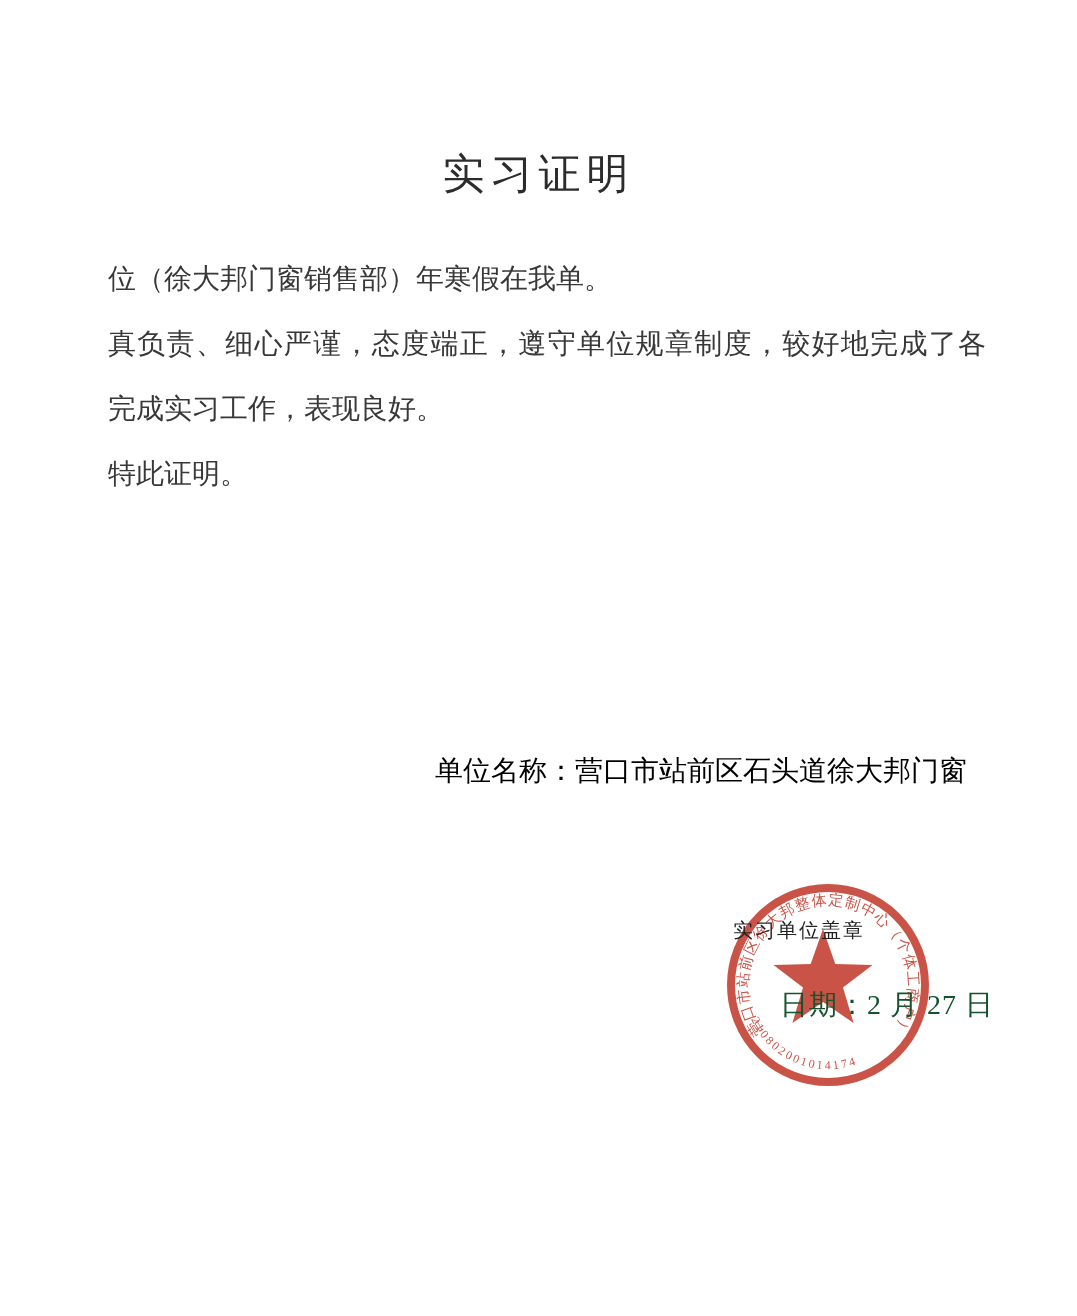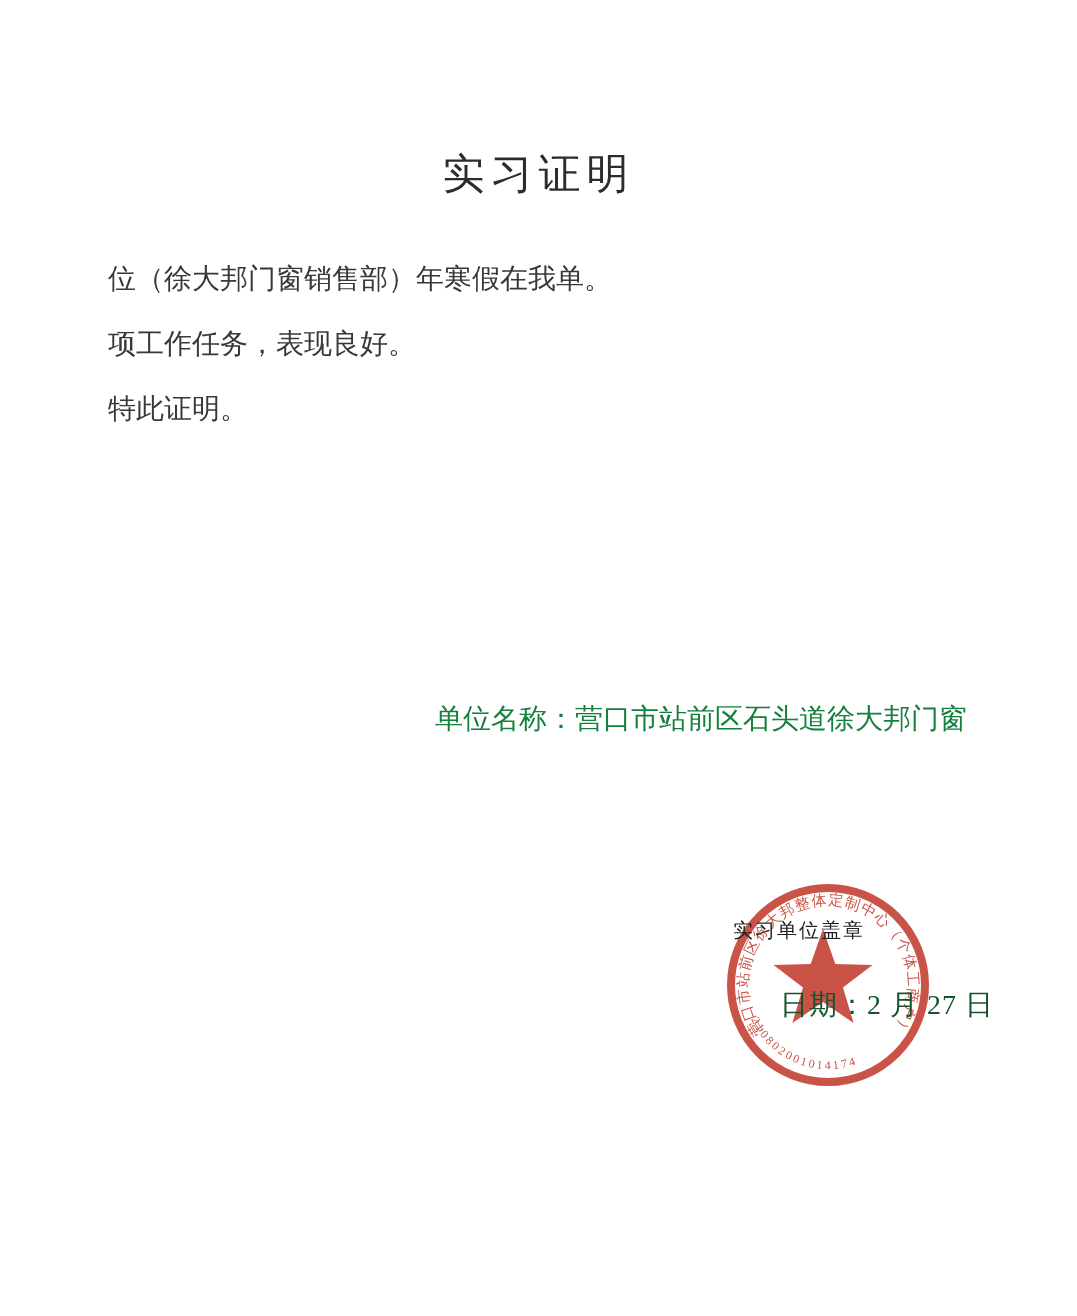--- a/index.html
+++ b/index.html
@@ -35,23 +35,23 @@
   }
   .body-line { white-space: nowrap; }
   .body-line.fill {
     white-space: normal;
     text-align: justify;
     text-align-last: justify;
   }
   .unit-line {
     position: absolute;
     left: 435px;
-    top: 700px;
+    top: 752px;
     font-size: 28px;
-    color: #15803d;
+    color: #000000;
     white-space: nowrap;
   }
   .seal-svg {
     position: absolute;
     left: 700px;
     top: 860px;
     width: 280px;
     height: 250px;
     z-index: 1;
   }
@@ -79,21 +79,22 @@
 </style>
 </head>
 <body>
 
 <div class="page">
 
   <h1 class="title">实习证明</h1>
 
   <div class="body-text">
     <div class="body-line">位（徐大邦门窗销售部）年寒假在我单。</div>
-    <div class="body-line">项工作任务，表现良好。</div>
+    <div class="body-line fill">真负责、细心严谨，态度端正，遵守单位规章制度，较好地完成了各</div>
+    <div class="body-line">完成实习工作，表现良好。</div>
     <div class="body-line">特此证明。</div>
   </div>
 
   <div class="unit-line">单位名称：营口市站前区石头道徐大邦门窗</div>
 
   <svg class="seal-svg" viewBox="0 0 280 250" xmlns="http://www.w3.org/2000/svg">
     <g opacity="0.87">
       <circle cx="128" cy="125" r="97" fill="none" stroke-width="8" stroke="#c23a2c"></circle>
       <polygon points="123,69 135.3,104 172.5,104.9 143,127.5 153.6,163.1 123,142 92.4,163.1 103,127.5 73.5,104.9 110.7,104" fill="#c23a2c"></polygon>
       <path id="sealArcPath" d="M 62.5 170.9 A 80 80 0 1 1 193.5 170.9" fill="none"></path>

